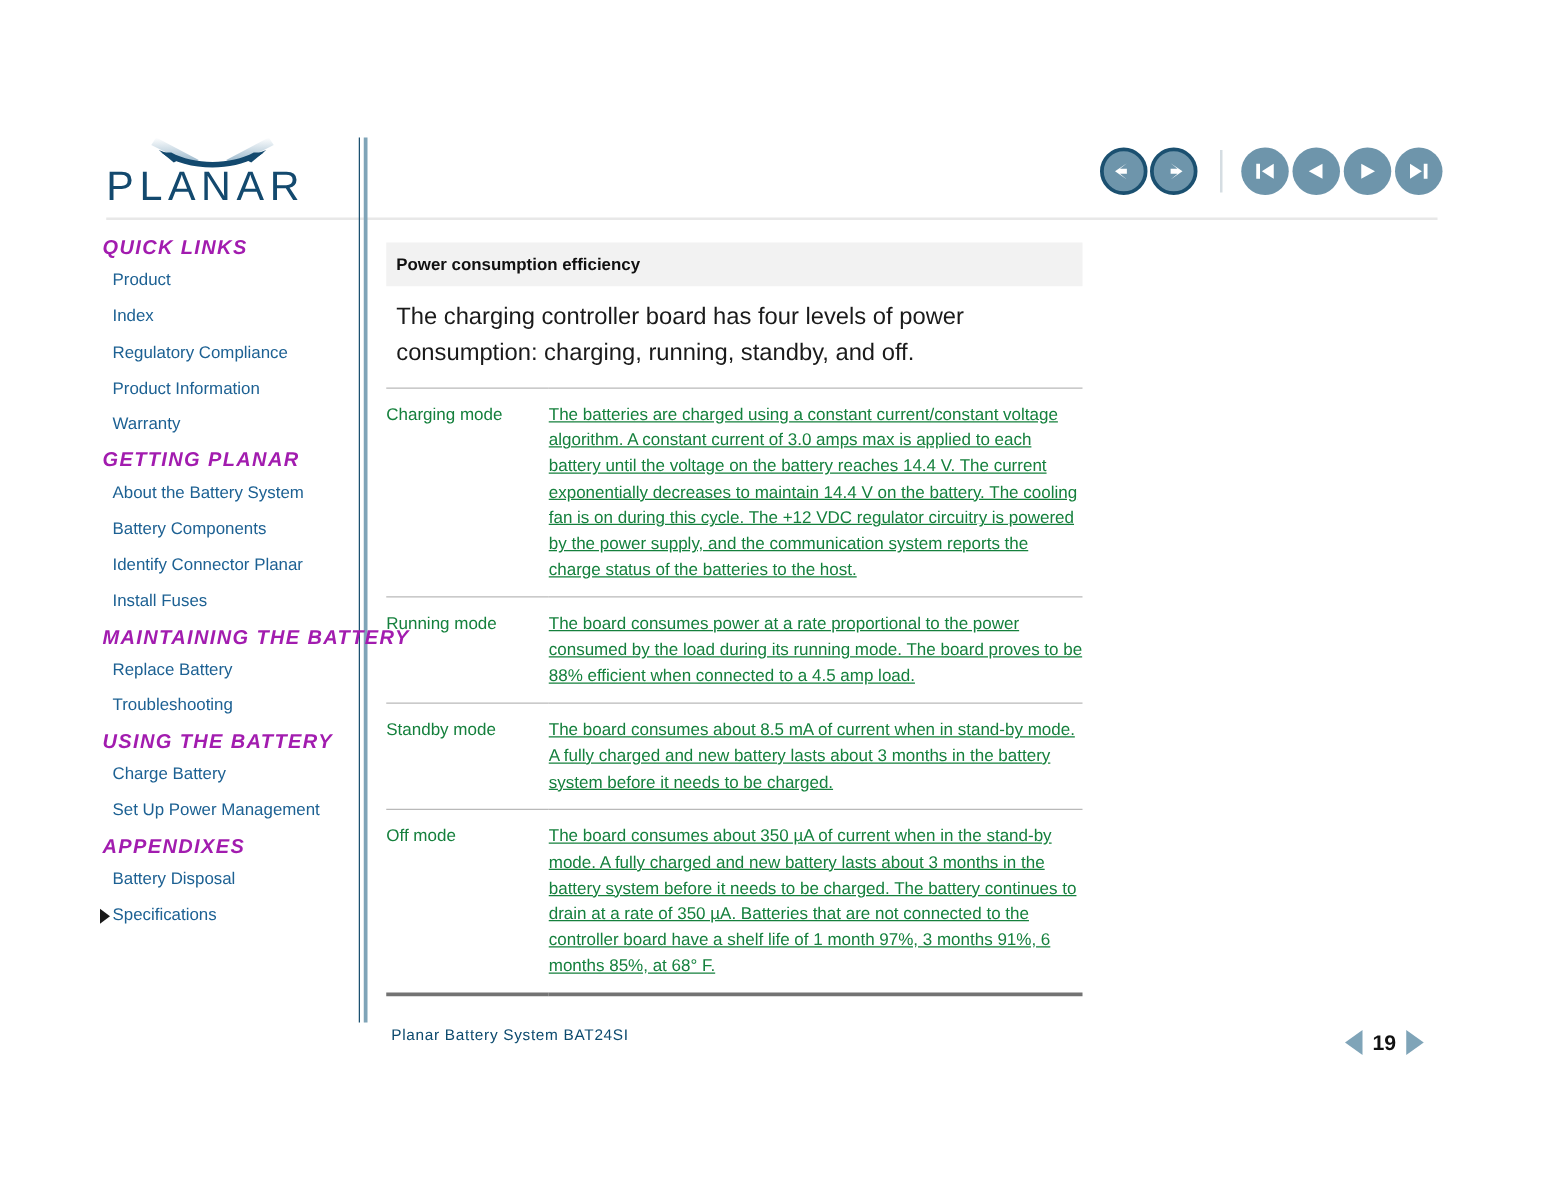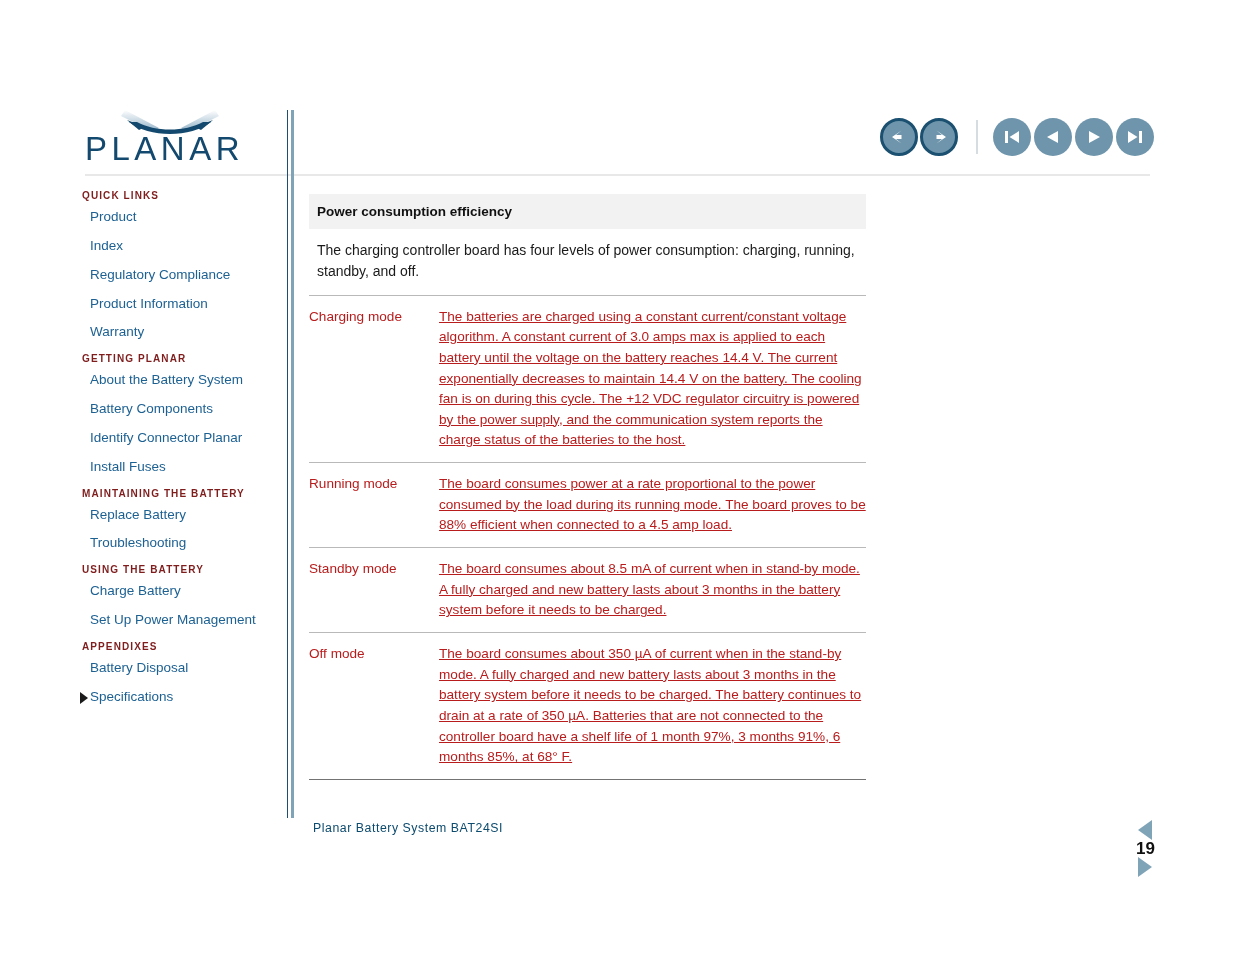--- a/index.html
+++ b/index.html
@@ -83,26 +83,27 @@
   #sidebar {
     position: absolute;
     left: 82px;
     top: 190px;
     width: 200px;
   }
   .nav-group {
     margin-bottom: 13px;
   }
   .nav-heading {
-    font-size: 10px;
+    font-size: 16px;
     letter-spacing: 1.1px;
-    color: #7f1d1d;
+    color: #a21caf;
     font-weight: 700;
     margin-bottom: 9px;
     white-space: nowrap;
+    font-style: italic;
   }
   .nav-link {
     position: relative;
     font-size: 13.5px;
     color: #1d6193;
     margin-left: 8px;
     margin-bottom: 14px;
     cursor: pointer;
     white-space: nowrap;
     line-height: 1.1;
@@ -171,40 +172,40 @@
     align-items: center;
     padding-left: 8px;
     box-sizing: border-box;
   }
   #section-header-title {
     font-size: 13.5px;
     font-weight: 700;
     color: #111111;
   }
   #intro-para {
-    font-size: 14px;
+    font-size: 19px;
     line-height: 1.52;
     color: #1a1a1a;
     padding: 11px 8px 12px 8px;
     box-sizing: border-box;
   }
   #spec-table {
     width: 557px;
     border-collapse: collapse;
   }
   #spec-table td {
     vertical-align: top;
     padding: 11px 0 11px 0;
     font-size: 13.6px;
     line-height: 1.52;
-    color: #b91c1c;
+    color: #15803d;
     border-top: 1px solid #b9b9b9;
   }
   #spec-table tr:last-child td {
-    border-bottom: 1px solid #737373;
+    border-bottom: 3px solid #737373;
   }
   td.mode-label {
     width: 130px;
     padding-left: 8px;
     padding-right: 8px;
     white-space: nowrap;
   }
   td.mode-label.indented { padding-left: 13px; margin-top: 48px; }
   td.mode-desc {
     padding-right: 2px;
@@ -215,26 +216,25 @@
   #footer-text {
     position: absolute;
     left: 313px;
     top: 821px;
     font-size: 12.3px;
     letter-spacing: 0.55px;
     color: #0c4a6e;
   }
   #pager {
     position: absolute;
-    left: 1128px;
+    left: 1076px;
     top: 820px;
     display: flex;
     align-items: center;
     height: 28px;
-    flex-direction: column;
   }
   .pager-arrow {
     width: 0; height: 0;
     cursor: pointer;
   }
   .pager-arrow.left {
     border-right: 14px solid #7fa4b8;
     border-top: 10px solid transparent;
     border-bottom: 10px solid transparent;
   }

